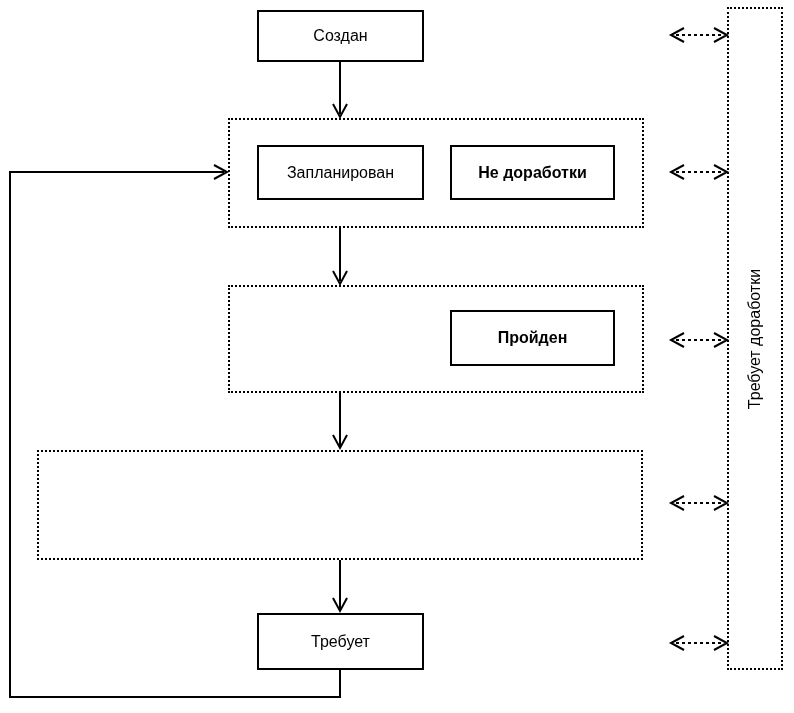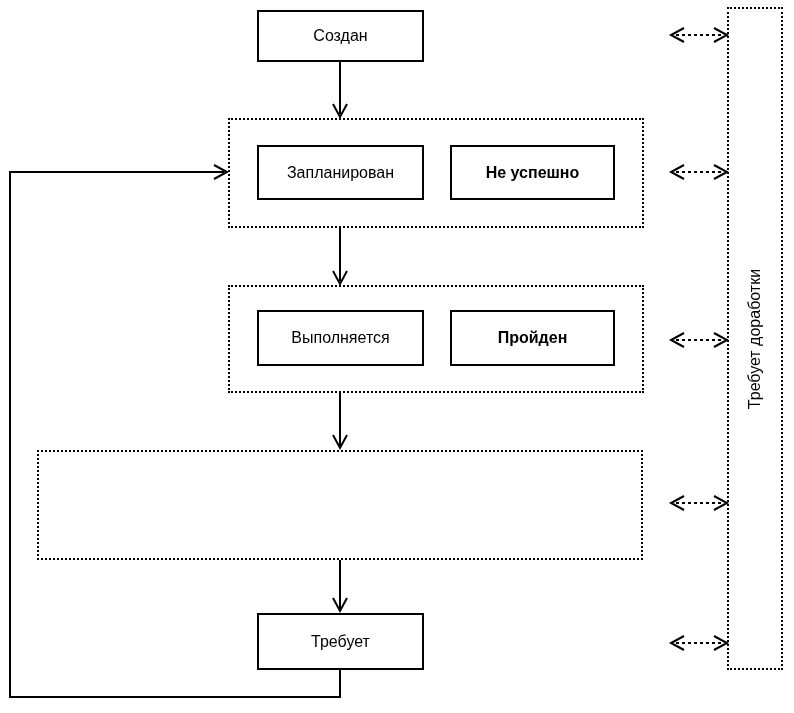--- a/index.html
+++ b/index.html
@@ -132,26 +132,23 @@
   <div class="group g-result"></div>
 
   <div class="node n-created">
     <span>Создан</span>
   </div>
 
   <div class="node n-planned">
     <span>Запланирован</span>
   </div>
   <div class="node bold n-not-executed">
-    <span>Не успешно</span>
+    <span>Не доработки</span>
   </div>
 
-  <div class="node n-in-progress">
-    <span>Выполняется</span>
-  </div>
   <div class="node bold n-skipped">
     <span>Пройден</span>
   </div>
 
 
   <div class="node n-closed">
     <span>Требует</span>
   </div>
 
   <div class="side-panel">

